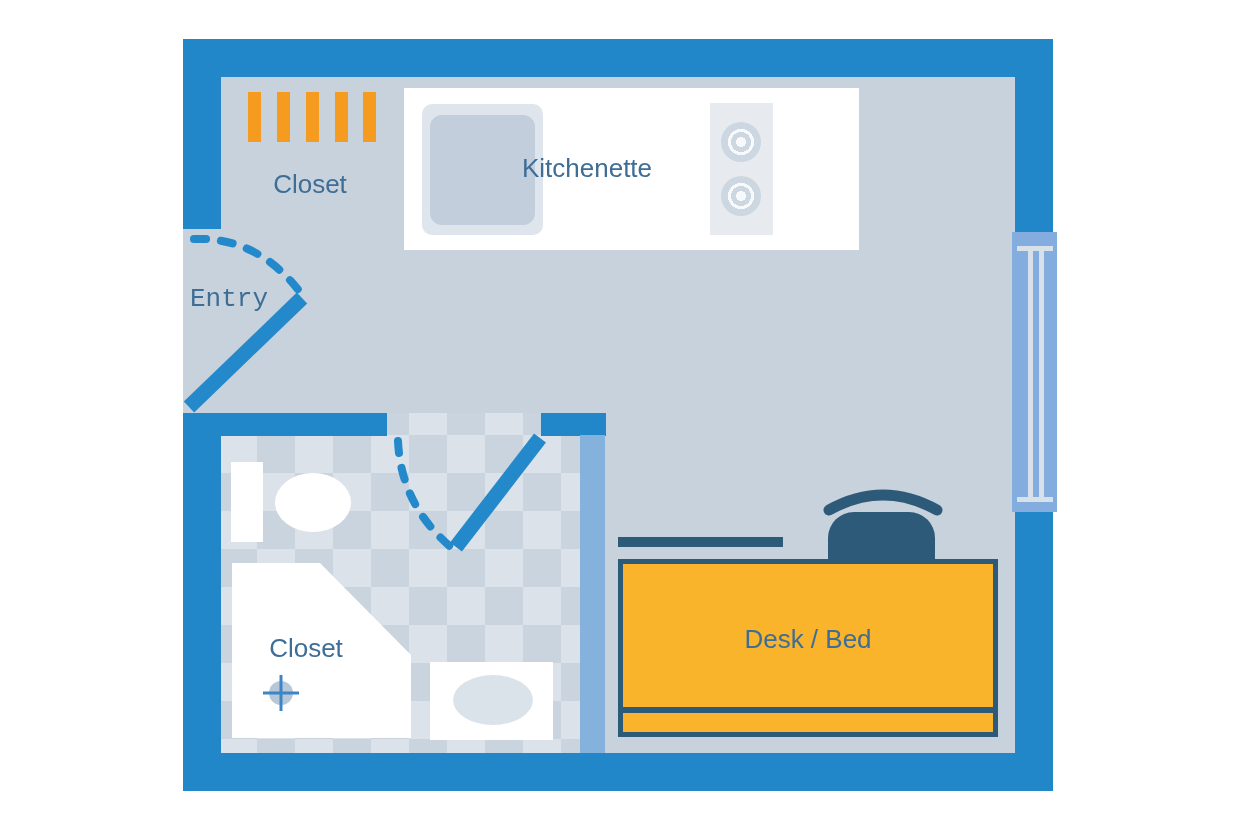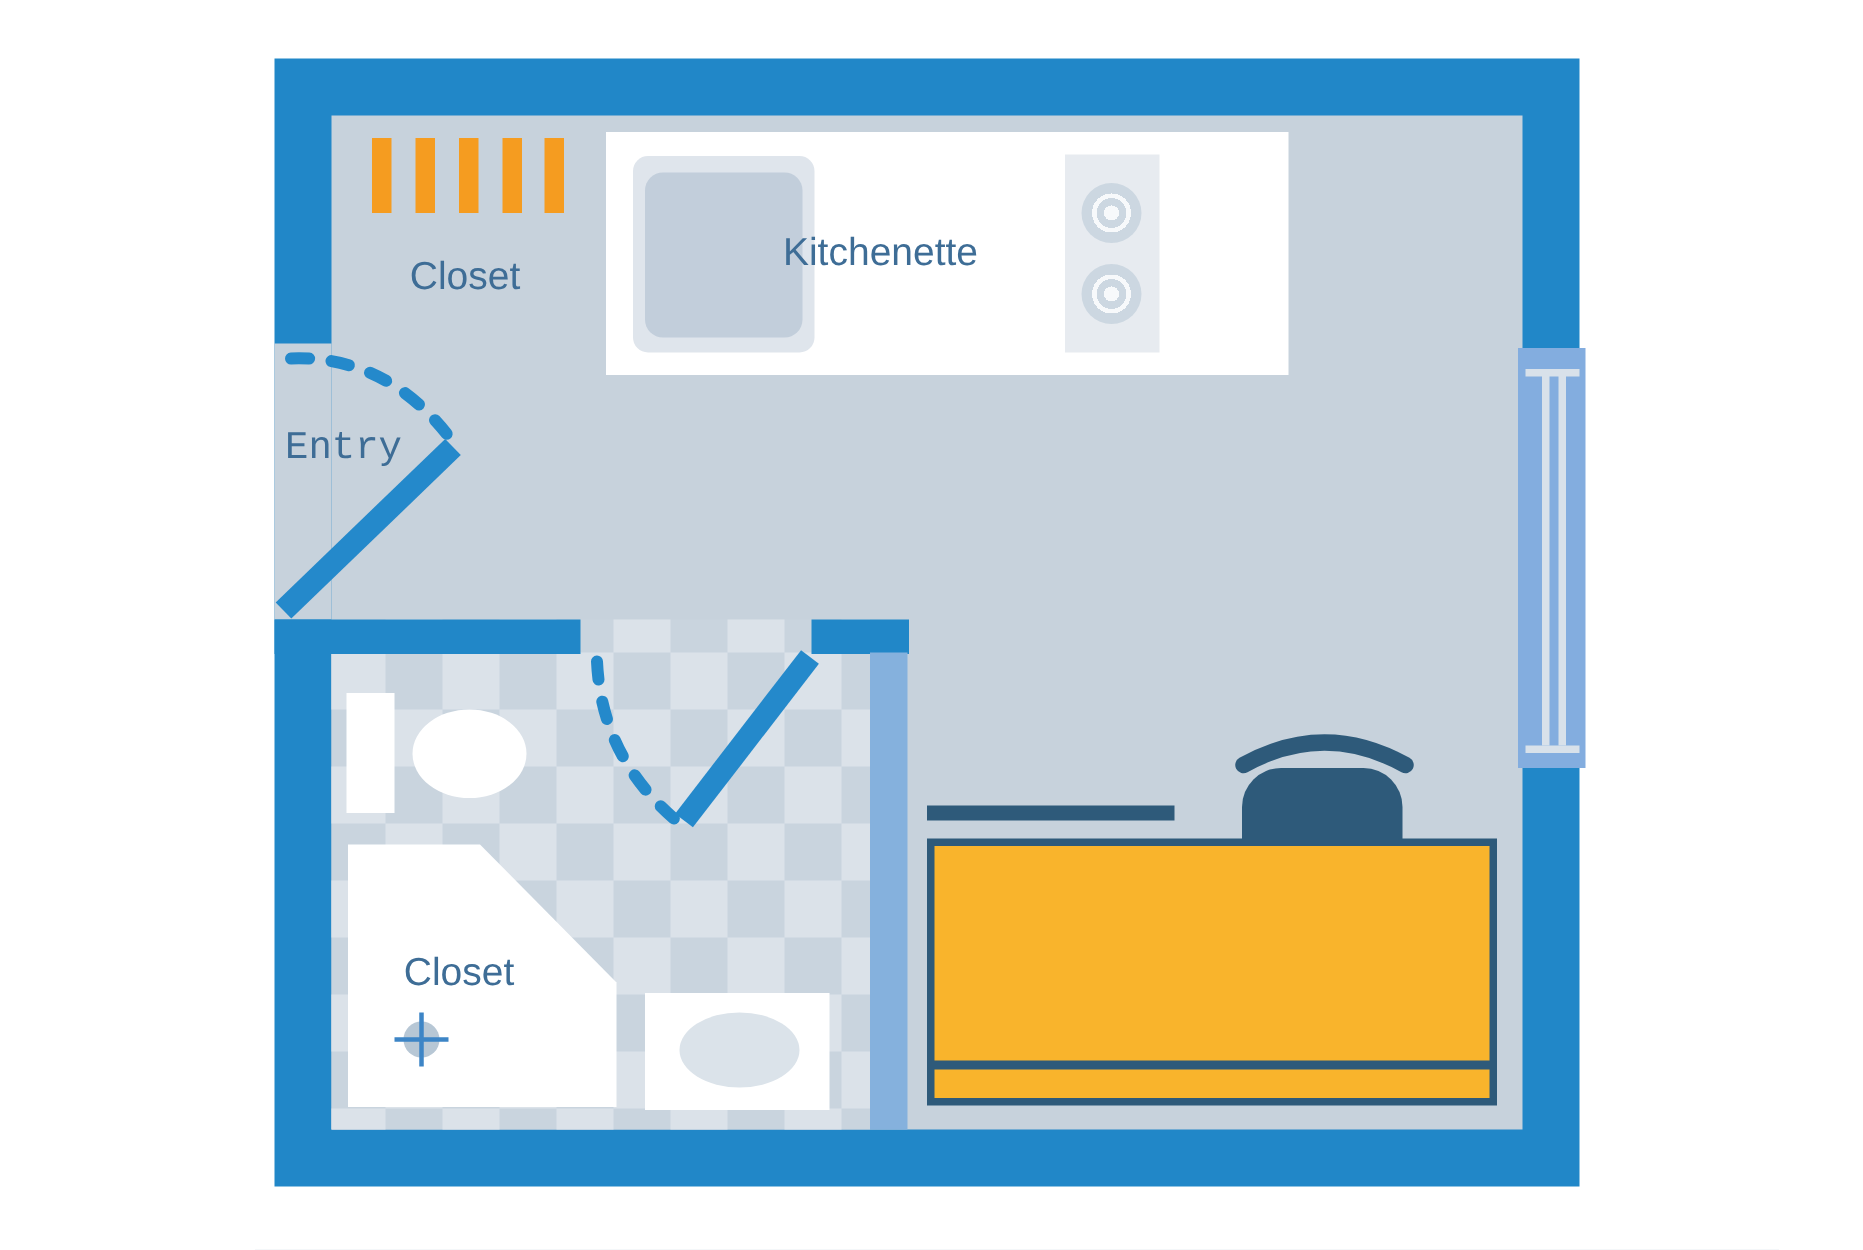--- a/index.html
+++ b/index.html
@@ -98,14 +98,15 @@
   <div class="abs navy" style="left:828px;top:512px;width:107px;height:48px;border-radius:26px 26px 0 0;"></div>
   <div class="desk">
     <div class="desk-orange-top"></div>
     <div class="desk-orange-strip"></div>
   </div>
 
   <div class="label" style="left:310px;top:184px;">Closet</div>
   <div class="label" style="left:587px;top:168px;">Kitchenette</div>
   <div class="label" style="left:229px;top:299px;font-family:Liberation Mono, monospace;">Entry</div>
   <div class="label" style="left:306px;top:648px;">Closet</div>
+  <div class="label" style="left:808px;top:639px;">Desk / Bed</div>
 
 </div>
 
 </body></html>

